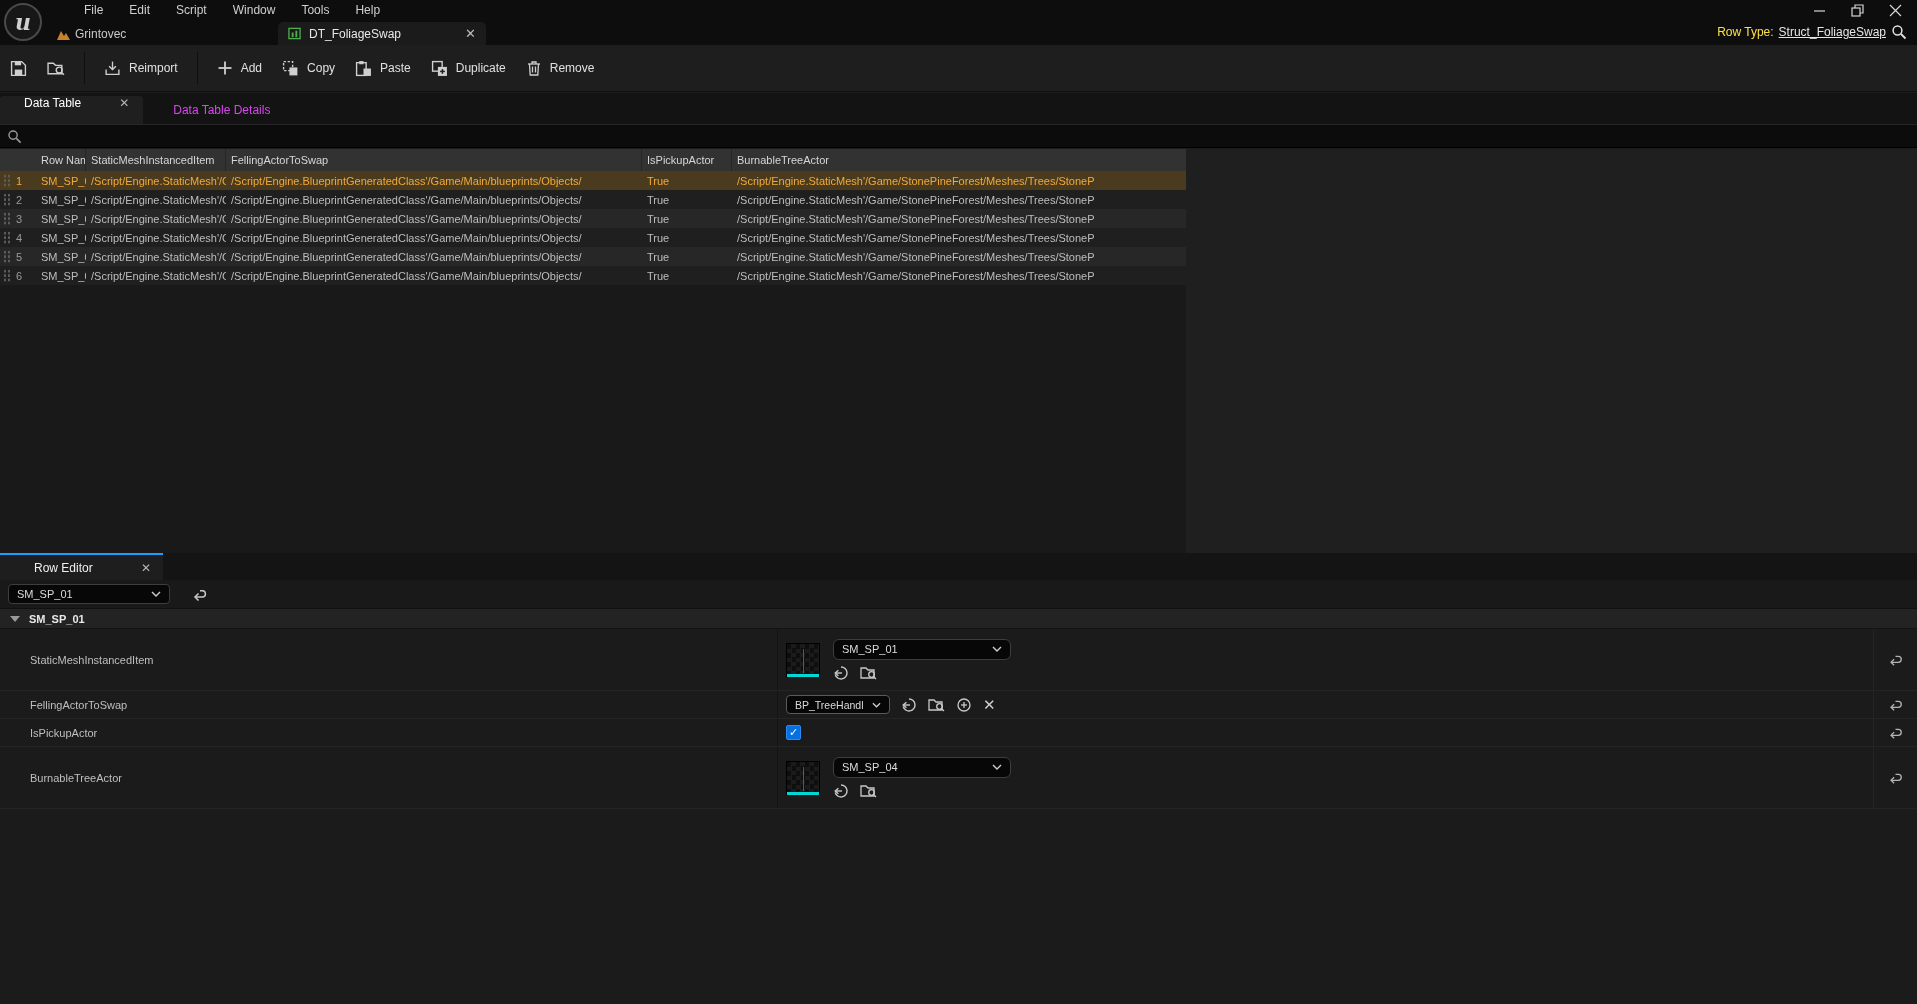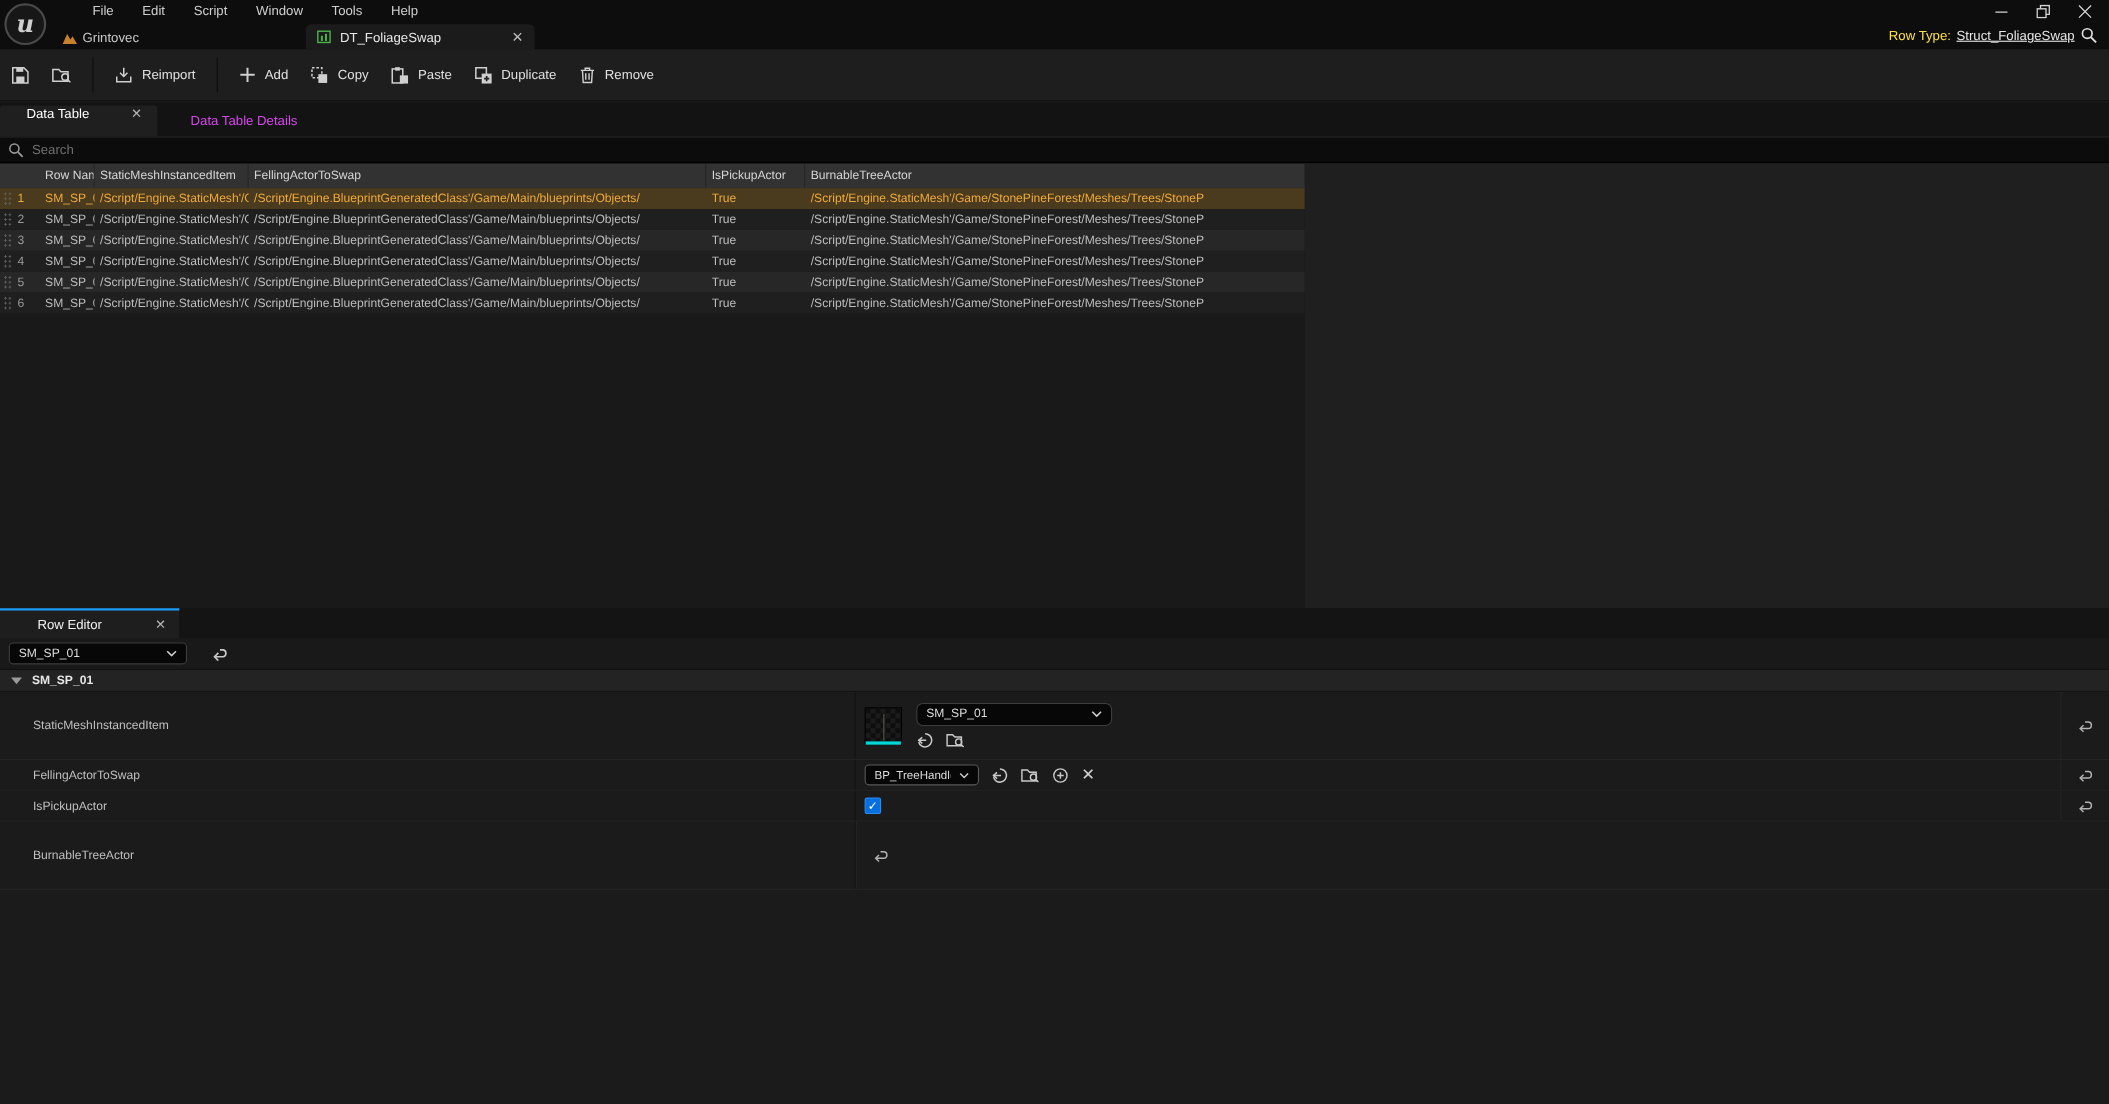--- a/index.html
+++ b/index.html
@@ -245,21 +245,20 @@
   <div class="ptab">
     <span>Data Table Details</span>
   </div>
 </div>
 
 <div class="searchbar">
   <svg width="15" height="15" viewBox="0 0 16 16">
     <circle cx="6.5" cy="6.5" r="4.4" fill="none" stroke="#9a9a9a" stroke-width="1.5"></circle>
     <line x1="10" y1="10" x2="14.5" y2="14.5" stroke="#9a9a9a" stroke-width="1.8"></line>
     </svg>
-  <input value="" placeholder="Search" style="">
 </div>
 
 <div class="right-filler"></div>
 <div class="table-wrap">
   <div class="tgrid thead">
     <div class="th noborder"></div>
     <div class="th noborder"></div>
     <div class="th">Row Name</div>
     <div class="th">StaticMeshInstancedItem</div>
     <div class="th">FellingActorToSwap</div>
@@ -441,20 +440,45 @@
     <div class="prop-reset">
       <svg width="15" height="13" viewBox="0 0 16 14">
         <path d="M4 10 H11 A3.2 3.2 0 0 0 11 3.6 H8" fill="none" stroke="#b4b4b4" stroke-width="1.4"></path>
         <polyline points="6.5,6.8 3.2,10 6.5,13.2" fill="none" stroke="#b4b4b4" stroke-width="1.4"></polyline>
         </svg>
     </div>
   </div>
 
   <div class="prop-row h62">
     <div class="prop-label">BurnableTreeActor</div>
+    <div class="prop-value">
+      <div class="asset-widget">
+        <div class="thumb"></div>
+        <div class="asset-col">
+          <div class="combo asset-combo">
+            <span class="cv">SM_SP_04</span>
+            <svg width="10" height="6" viewBox="0 0 10 6">
+              <polyline points="1,1 5,5 9,1" fill="none" stroke="#cfcfcf" stroke-width="1.4"></polyline>
+              </svg>
+          </div>
+          <div class="icon-row">
+            <svg width="16" height="16" viewBox="0 0 16 16">
+              <path d="M8 2 A6 6 0 1 1 2.2 9.5" fill="none" stroke="#c9c9c9" stroke-width="1.4"></path>
+              <line x1="2" y1="8" x2="9" y2="8" stroke="#c9c9c9" stroke-width="1.4"></line>
+              <polyline points="5.4,5.2 2.2,8 5.4,10.8" fill="none" stroke="#c9c9c9" stroke-width="1.4"></polyline>
+              </svg>
+            <svg width="17" height="16" viewBox="0 0 17 16" fill="none" stroke="#c9c9c9" stroke-width="1.3">
+              <path d="M1 3 H6 L8 5 H14 V13 H1 Z"></path>
+                <circle cx="11.5" cy="9.5" r="2.8"></circle>
+                <line x1="13.5" y1="11.5" x2="16" y2="14"></line>
+              </svg>
+          </div>
+        </div>
+      </div>
+    </div>
     <div class="prop-reset">
       <svg width="15" height="13" viewBox="0 0 16 14">
         <path d="M4 10 H11 A3.2 3.2 0 0 0 11 3.6 H8" fill="none" stroke="#b4b4b4" stroke-width="1.4"></path>
         <polyline points="6.5,6.8 3.2,10 6.5,13.2" fill="none" stroke="#b4b4b4" stroke-width="1.4"></polyline>
         </svg>
     </div>
   </div>
 </div>
 
 </body></html>

